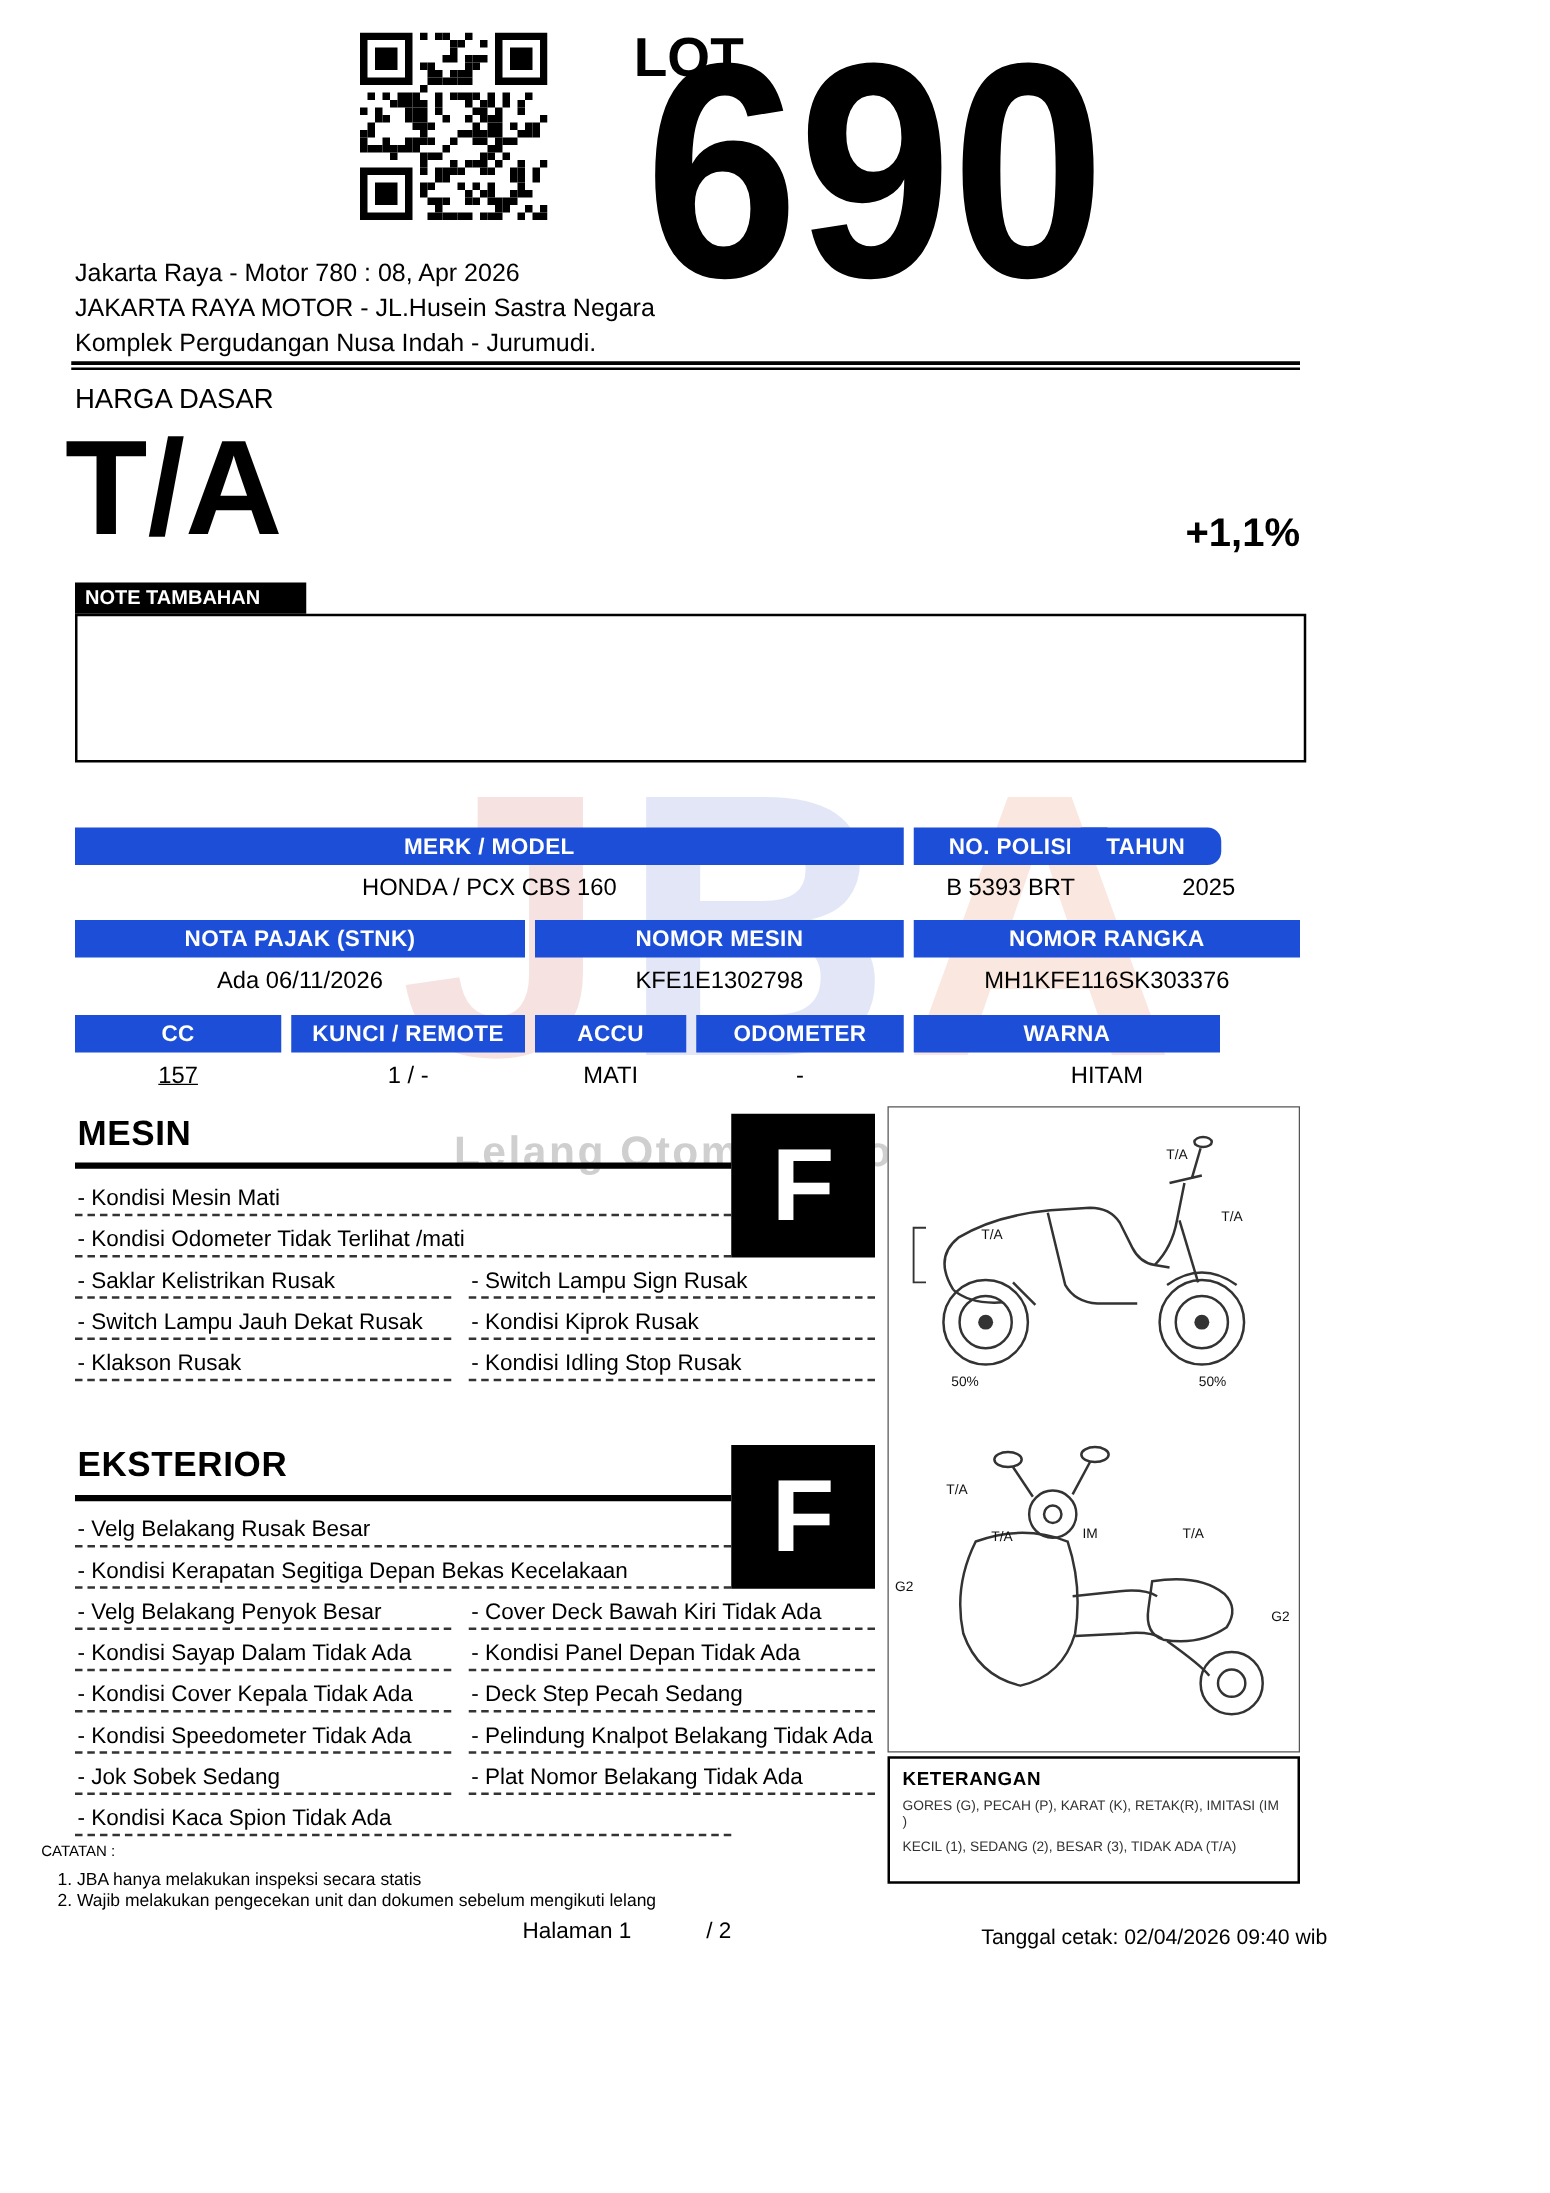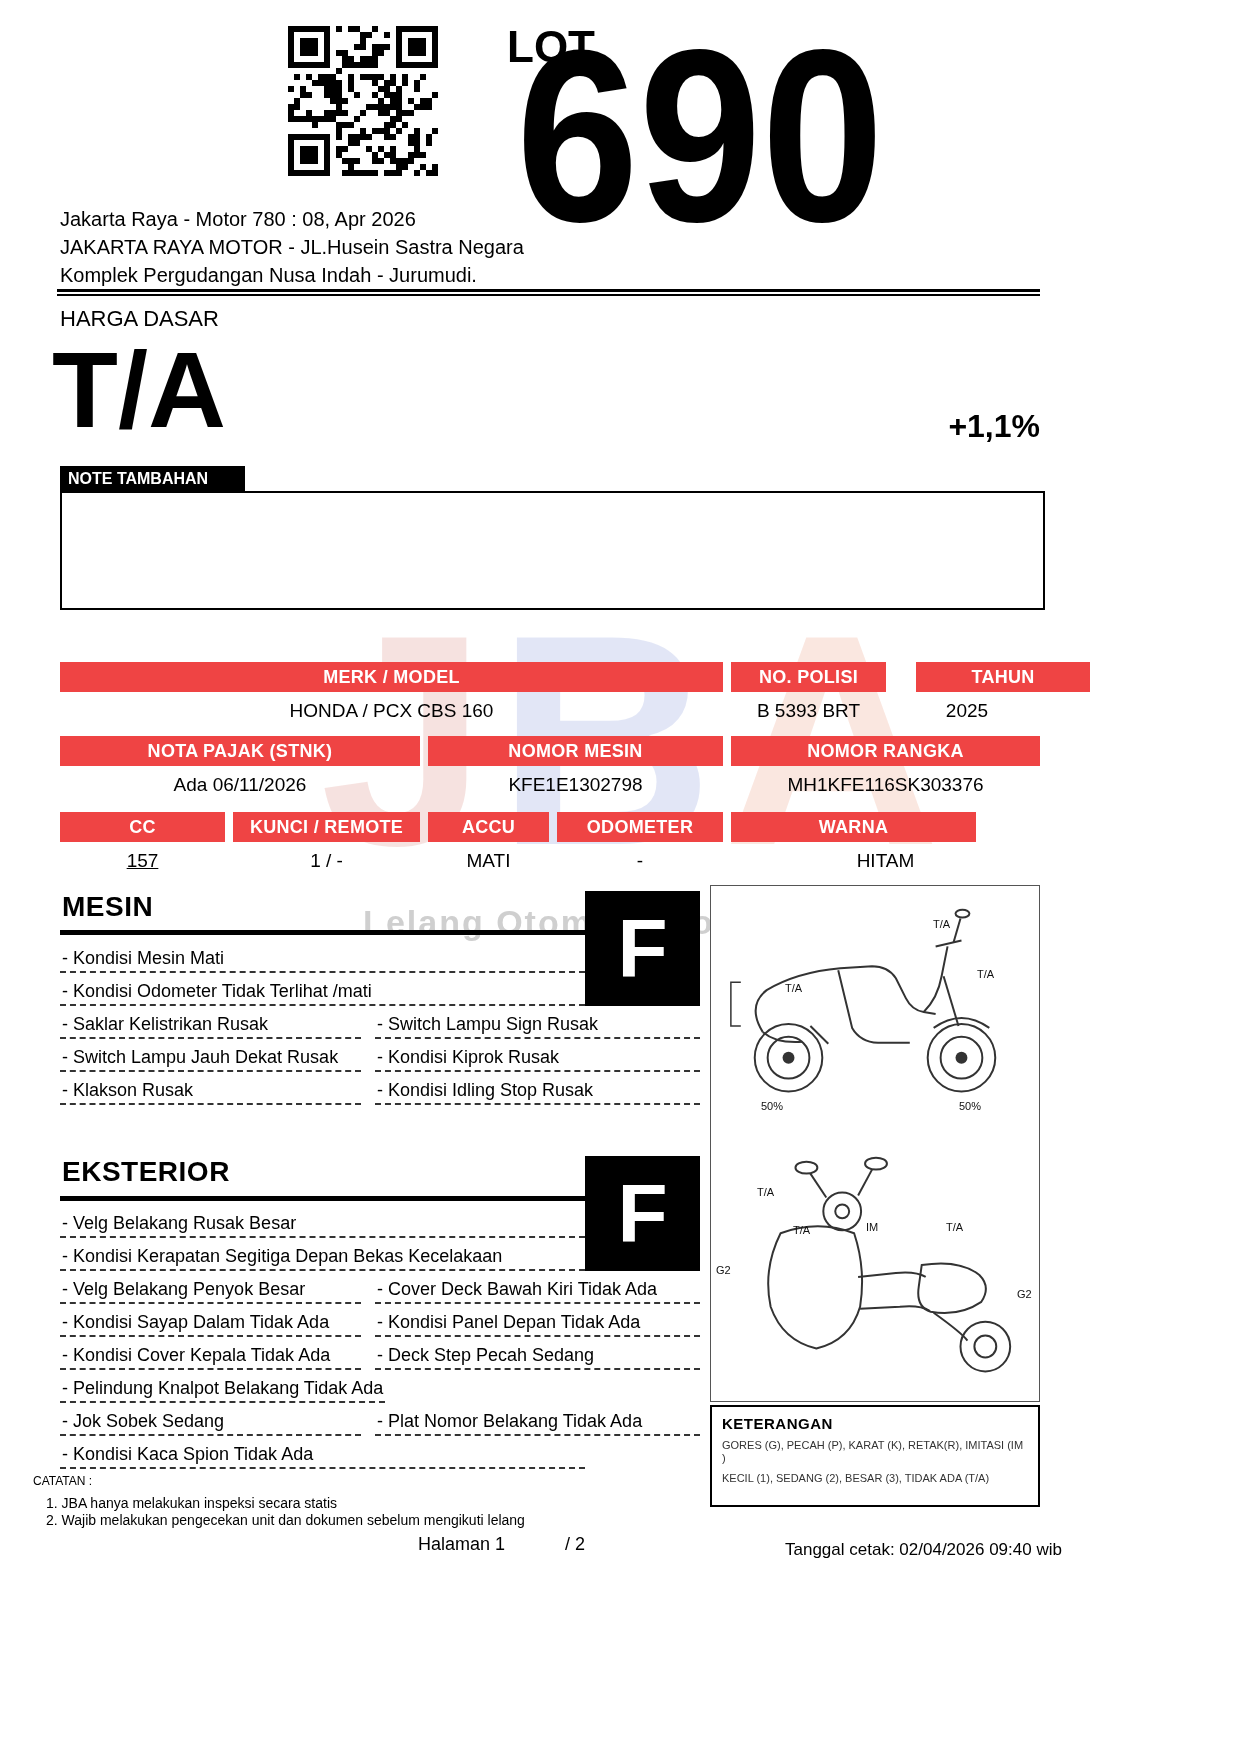--- a/index.html
+++ b/index.html
@@ -30,21 +30,21 @@
   .harga-label { position:absolute; left:60px; top:306px; font-size:22px; }
   .harga-value { position:absolute; left:52px; top:336px; font-size:108px; font-weight:bold; line-height:1; }
   .harga-pct   { position:absolute; left:840px; top:408px; width:200px; text-align:right;
                  font-size:32px; font-weight:bold; }
 
   .note-label { position:absolute; left:60px; top:466px; width:185px; height:25px; background:#000;
                 color:#fff; font-size:16px; font-weight:bold; display:flex; align-items:center; padding-left:8px; }
   .note-box { position:absolute; left:60px; top:491px; width:985px; height:119px; border:2px solid #000;
               font-size:16px; padding:6px 8px; }
 
-  .bar { position:absolute; height:30px; background:#ef4444; color:#fff; font-weight:bold; font-size:18px;
+  .bar { position:absolute; height:30px; background:#1d4ed8; color:#fff; font-weight:bold; font-size:18px;
          display:flex; align-items:center; justify-content:center; letter-spacing:0.3px; }
   .val { position:absolute; height:34px; font-size:19px; display:flex; align-items:center; justify-content:center; }
 
   .sec-title { position:absolute; left:62px; font-size:28px; font-weight:bold; letter-spacing:0.5px; }
   .sec-rule  { position:absolute; left:60px; width:525px; height:5px; background:#000; }
   .grade { position:absolute; left:585px; width:115px; height:115px; background:#000; color:#fff;
            display:flex; align-items:center; justify-content:center; font-size:82px; font-weight:bold; }
 
   .items { position:absolute; left:60px; width:640px; }
   .irow { display:flex; }
@@ -294,21 +294,21 @@
 
   <div class="harga-label">HARGA DASAR</div>
   <div class="harga-value">T/A</div>
   <div class="harga-pct">+1,1%</div>
 
   <div class="note-label">NOTE TAMBAHAN</div>
   <div class="note-box"></div>
 
   <div class="bar" style="left:60px; top:662px; width:663px;">MERK / MODEL</div>
   <div class="bar" style="left:731px; top:662px; width:155px;">NO. POLISI</div>
-  <div class="bar" style="left:916px; top:662px; width:174px;">TAHUN</div>
+  <div class="bar" style="left:856px; top:662px; width:121px;border-radius:11px;">TAHUN</div>
   <div class="val" style="left:60px; top:694px; width:663px;">HONDA / PCX CBS 160</div>
   <div class="val" style="left:731px; top:694px; width:155px;">B 5393 BRT</div>
   <div class="val" style="left:894px; top:694px; width:146px;">2025</div>
 
   <div class="bar" style="left:60px; top:736px; width:360px;">NOTA PAJAK (STNK)</div>
   <div class="bar" style="left:428px; top:736px; width:295px;">NOMOR MESIN</div>
   <div class="bar" style="left:731px; top:736px; width:309px;">NOMOR RANGKA</div>
   <div class="val" style="left:60px; top:768px; width:360px;">Ada 06/11/2026</div>
   <div class="val" style="left:428px; top:768px; width:295px;">KFE1E1302798</div>
   <div class="val" style="left:731px; top:768px; width:309px;">MH1KFE116SK303376</div>
@@ -358,20 +358,21 @@
     </div>
     <div class="irow">
       <div class="item l">- Kondisi Sayap Dalam Tidak Ada</div>
       <div class="item r">- Kondisi Panel Depan Tidak Ada</div>
     </div>
     <div class="irow">
       <div class="item l">- Kondisi Cover Kepala Tidak Ada</div>
       <div class="item r">- Deck Step Pecah Sedang</div>
     </div>
     <div class="irow">
+      <div class="item l">- Kondisi Speedometer Tidak Ada</div>
       <div class="item r">- Pelindung Knalpot Belakang Tidak Ada</div>
     </div>
     <div class="irow">
       <div class="item l">- Jok Sobek Sedang</div>
       <div class="item r">- Plat Nomor Belakang Tidak Ada</div>
     </div>
     <div class="item full">- Kondisi Kaca Spion Tidak Ada</div>
   </div>
 
   <div class="diagram-panel">

